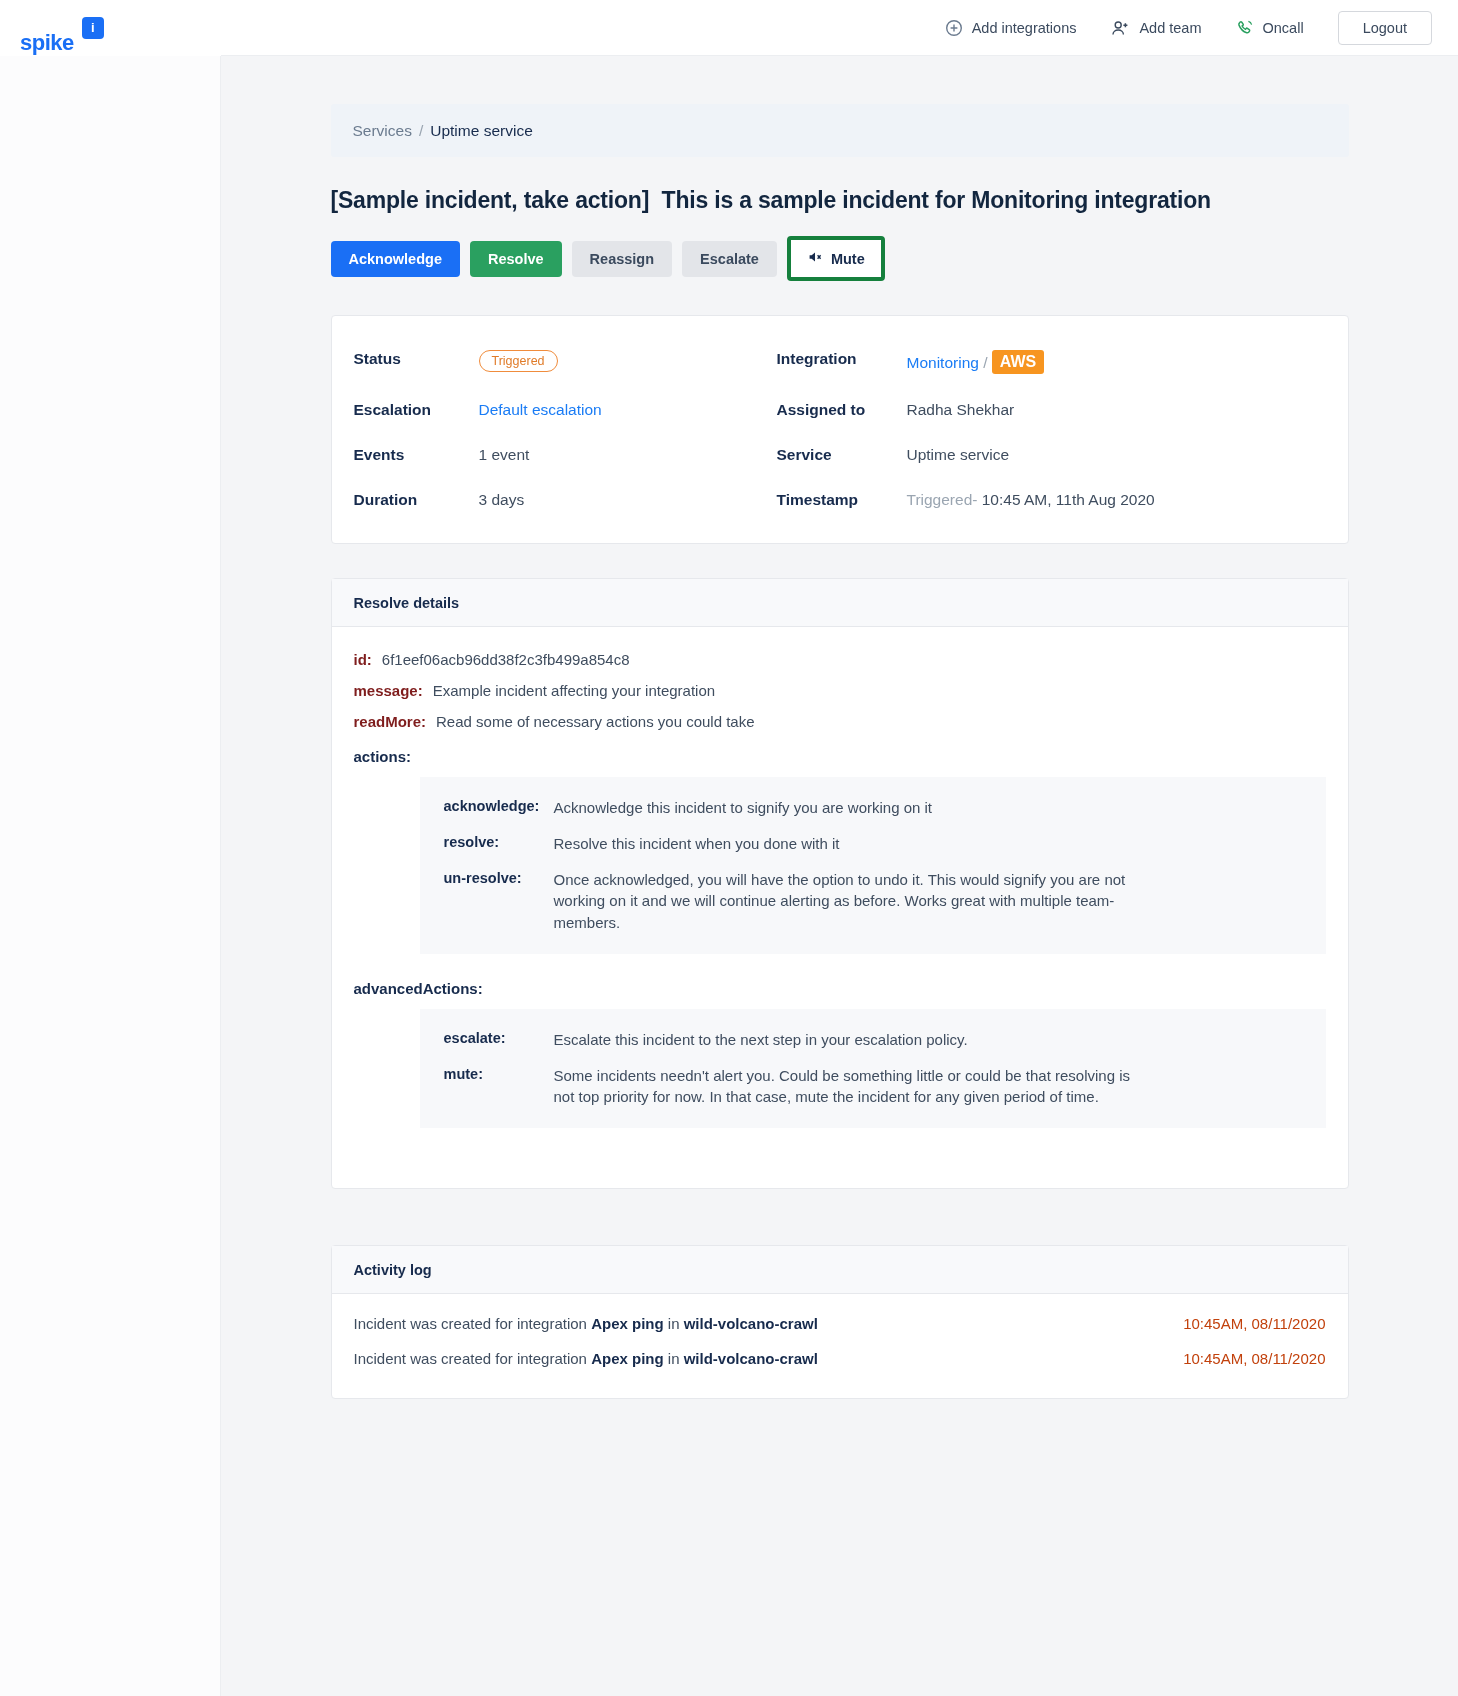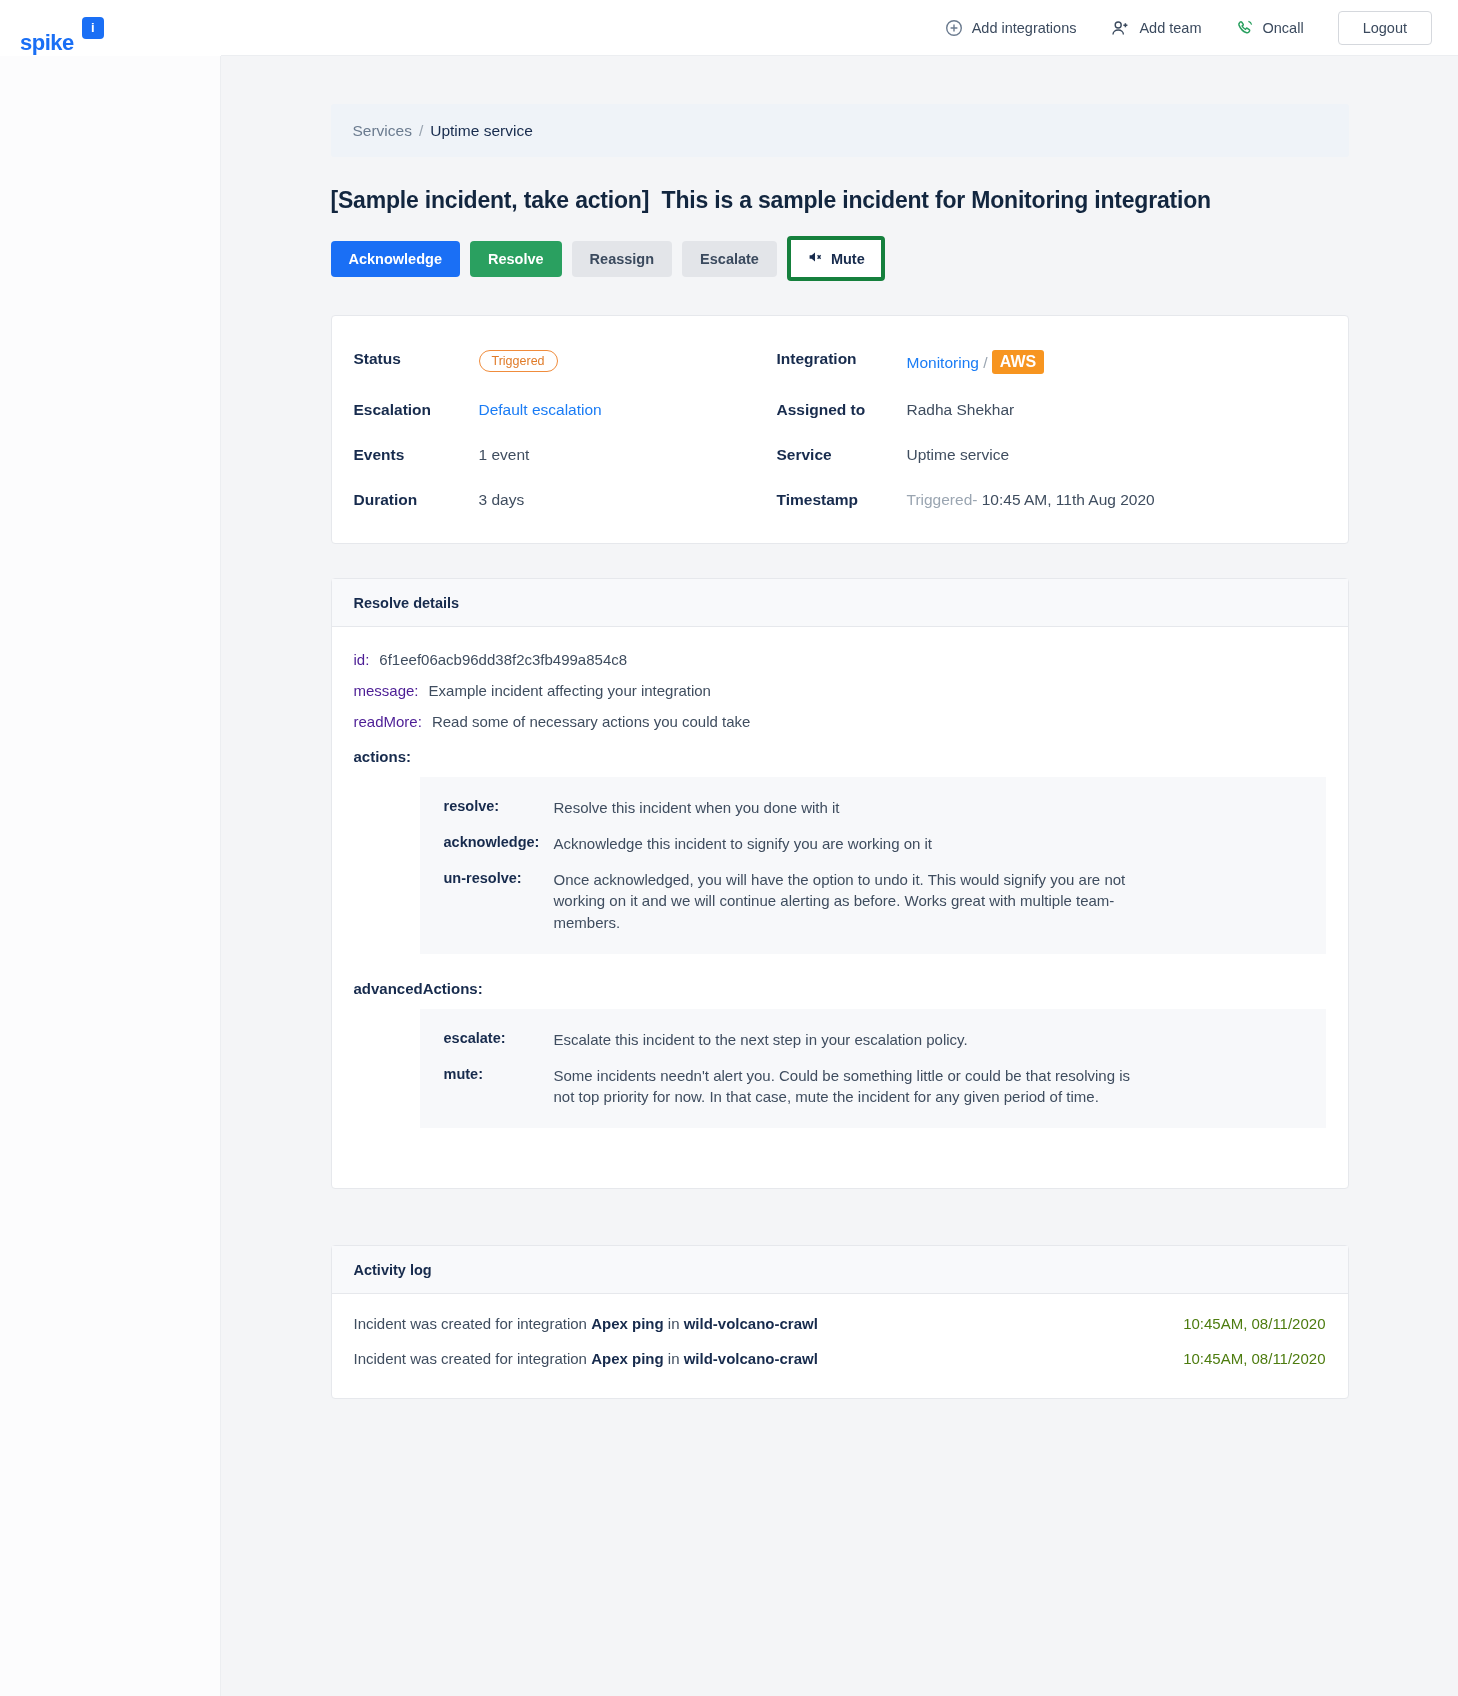--- a/index.html
+++ b/index.html
@@ -115,41 +115,41 @@
   .muted { color: #9aa5b1; }
 
   
   .card-head {
     height: 48px; display: flex; align-items: center; padding: 0 22px;
     background: #f8f9fb; border-bottom: 1px solid #e6e8ec;
     font-size: 14.5px; font-weight: bold; color: #172b4d;
   }
   .details-body { padding: 24px 22px 26px 22px; font-size: 15px; }
   .kv-line { display: flex; gap: 10px; margin-bottom: 14px; }
-  .kv-line .k { font-weight: normal; color: #4c1d95; }
+  .kv-line .k { font-weight: bold; color: #7f1d1d; }
   .kv-line .v { color: #3f4d5f; }
   .section-key { font-weight: bold; color: #172b4d; margin: 18px 0 12px 0; }
   .subcard {
     background: #f7f8fa; margin-left: 66px; padding: 20px 24px 18px 24px;
   }
   .sub-row { display: flex; margin-bottom: 14px; }
   .sub-row:last-child { margin-bottom: 2px; }
   .sub-k {
     width: 110px; flex: 0 0 110px; font-weight: bold; color: #172b4d;
     font-size: 14.5px; padding-top: 1px;
   }
   .sub-v { color: #3f4d5f; font-size: 15px; line-height: 1.45; max-width: 590px; }
 
   
   .log-row {
     display: flex; align-items: center; padding: 0 22px; height: 35px;
     font-size: 15px; color: #3f4d5f;
   }
   .log-row:first-child { margin-top: 12px; }
-  .log-time { margin-left: auto; color: #4d7c0f; }
+  .log-time { margin-left: auto; color: #c2410c; }
   .log-text b { color: #172b4d; }
   .log-wrap { padding-bottom: 22px; }
 </style>
 </head>
 <body>
 
 <div class="topbar">
   <div class="brand">
     <span class="brand-text">spike</span>
     <span class="brand-badge">i</span>
@@ -272,26 +272,26 @@
           <span class="v">Example incident affecting your integration</span>
         </div>
         <div class="kv-line">
           <span class="k">readMore:</span>
           <span class="v">Read some of necessary actions you could take</span>
         </div>
 
         <div class="section-key">actions:</div>
         <div class="subcard">
           <div class="sub-row">
+            <div class="sub-k">acknowledge:</div>
+            <div class="sub-v">Acknowledge this incident to signify you are working on it</div>
+          </div>
+          <div class="sub-row">
             <div class="sub-k">resolve:</div>
             <div class="sub-v">Resolve this incident when you done with it</div>
-          </div>
-          <div class="sub-row">
-            <div class="sub-k">acknowledge:</div>
-            <div class="sub-v">Acknowledge this incident to signify you are working on it</div>
           </div>
           <div class="sub-row">
             <div class="sub-k">un-resolve:</div>
             <div class="sub-v">Once acknowledged, you will have the option to undo it. This would signify you are not working on it and we will continue alerting as before. Works great with multiple team-members.</div>
           </div>
         </div>
 
         <div class="section-key" style="margin-top:26px">advancedActions:</div>
         <div class="subcard">
           <div class="sub-row">

